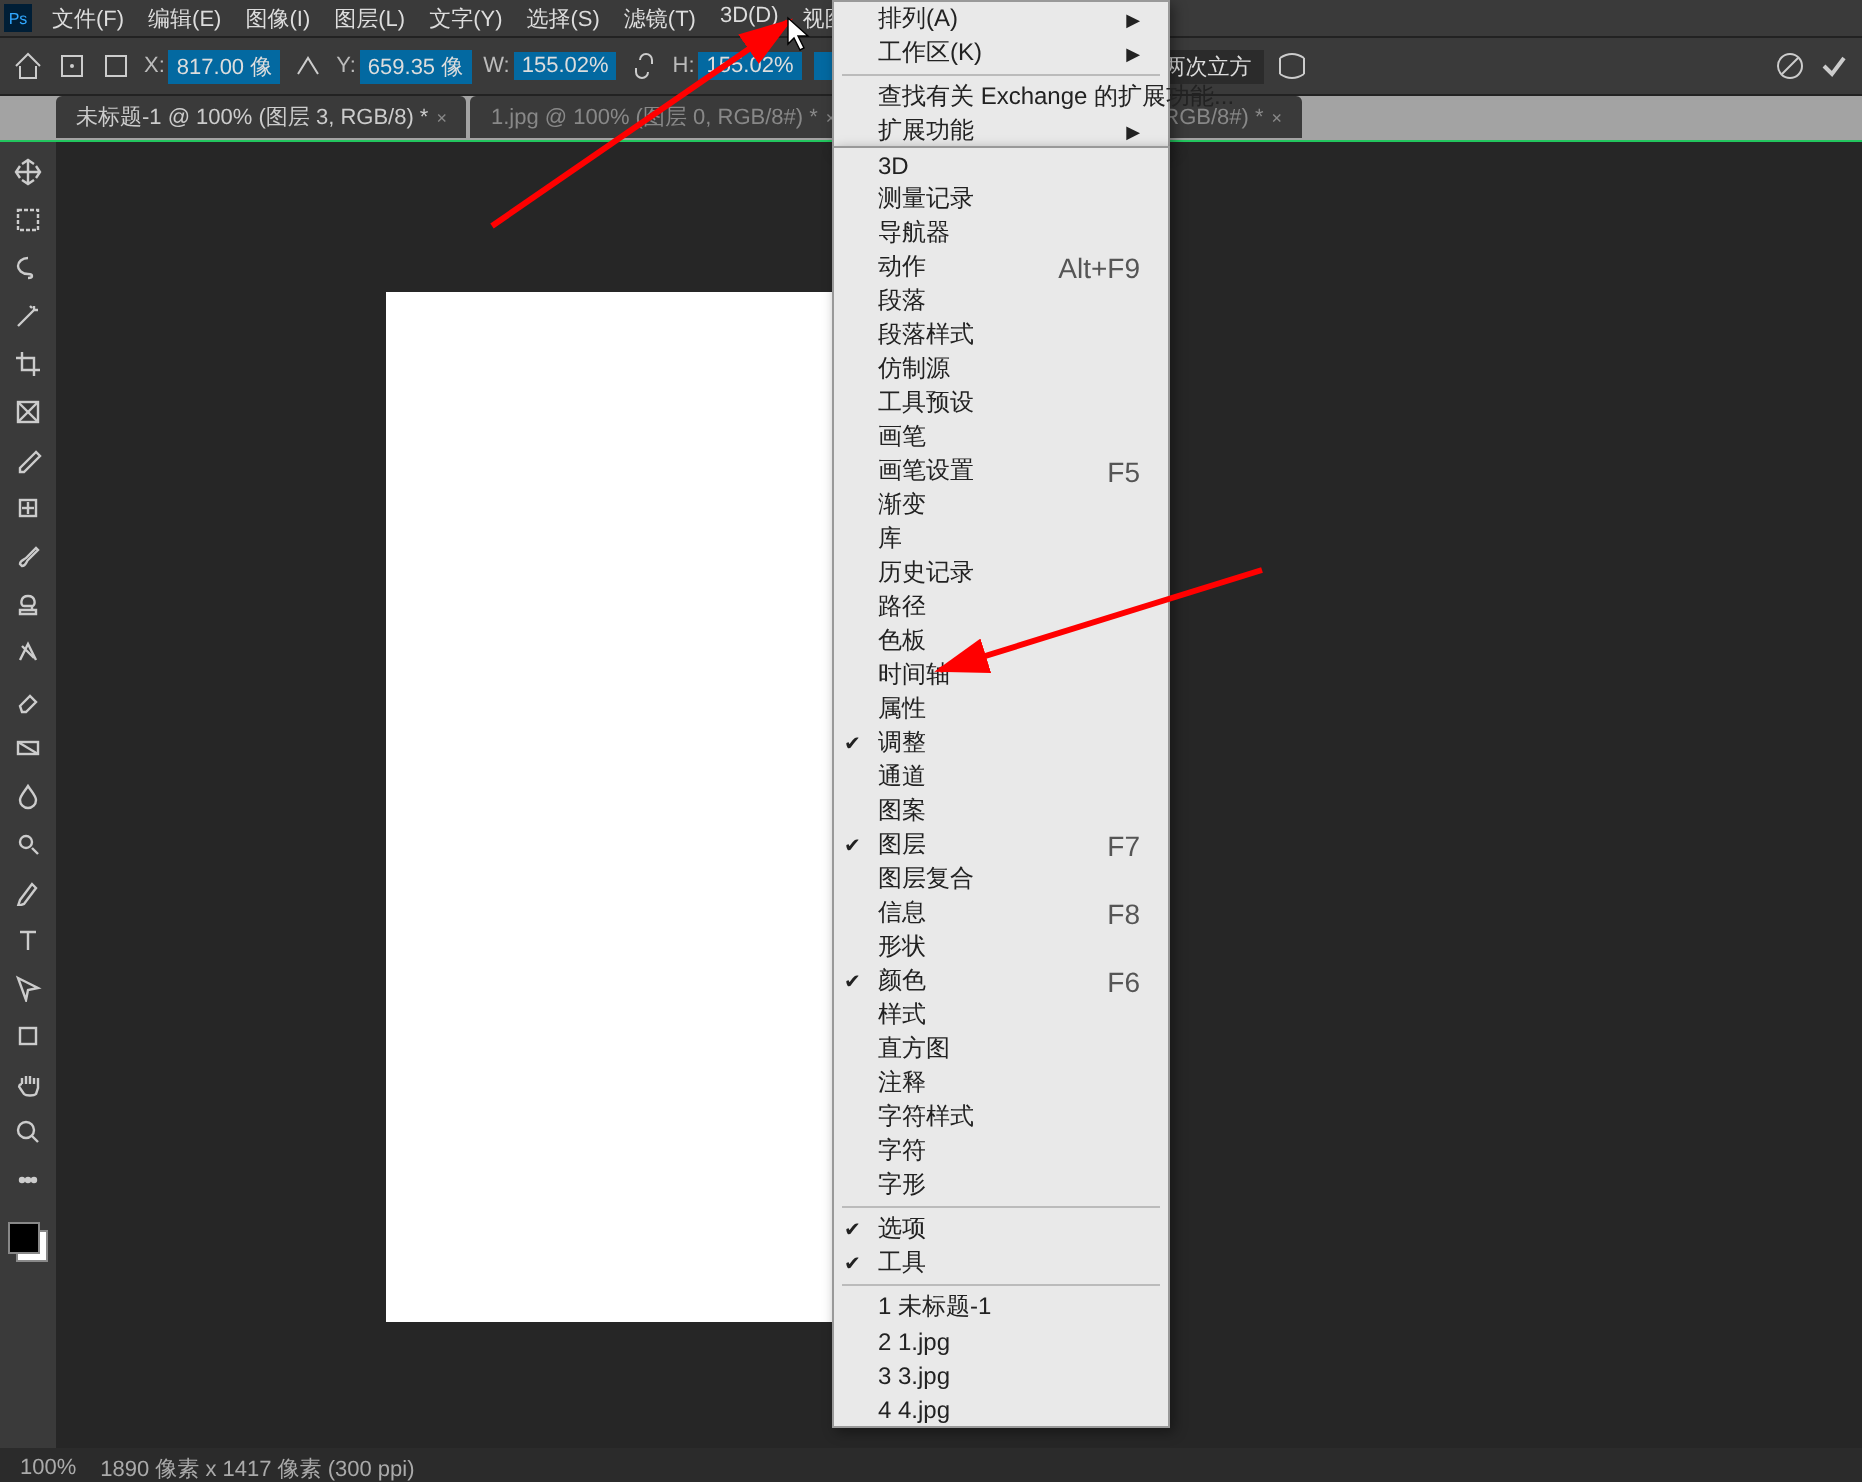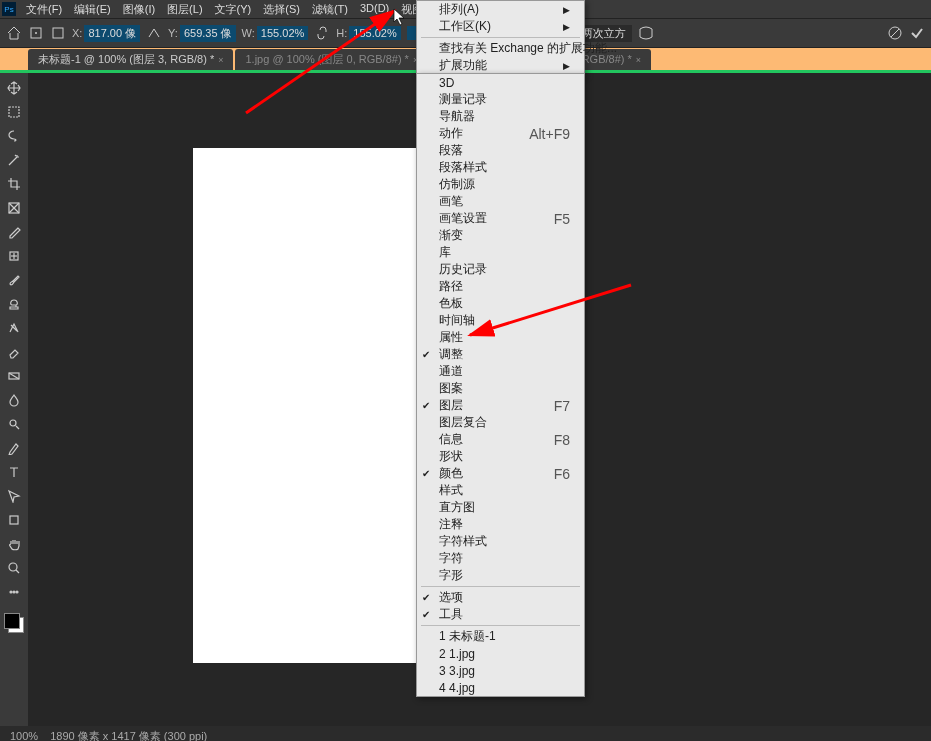--- a/index.html
+++ b/index.html
@@ -3,24 +3,24 @@
 <meta charset="utf-8">
 <style>
   html,body{margin:0;padding:0;width:931px;height:741px;background:#1a1a1a;font-family:"Microsoft YaHei",Arial,sans-serif;font-size:11px;color:#ccc;overflow:hidden;user-select:none}
   .menubar{height:18px;background:#3a3a3a;display:flex;align-items:center;padding:0 2px;border-bottom:1px solid #222}
   .menubar .logo{width:14px;height:14px;background:#001e36;color:#31a8ff;font-size:8px;font-weight:normal;display:flex;align-items:center;justify-content:center;margin-right:4px}
   .menubar .mi{padding:2px 6px;color:#ddd;cursor:default}
   .menubar .mi.active{background:#5a5a5a}
   .optbar{height:28px;background:#3a3a3a;display:flex;align-items:center;padding:0 6px;gap:6px;border-bottom:1px solid #222;font-size:11px;color:#bbb}
   .optbar .ico{width:16px;height:16px;display:flex;align-items:center;justify-content:center}
   .optbar .field{display:flex;align-items:center;gap:2px}
-  .optbar .val{background:#0c4a6e;padding:1px 4px;min-width:38px;text-align:right;color:#ddd}
+  .optbar .val{background:#0369a1;padding:1px 4px;min-width:38px;text-align:right;color:#ddd}
   .optbar .dd{background:#2b2b2b;padding:1px 6px;color:#ddd}
   .optbar .spacer{flex:1}
-  .tabbar{height:22px;background:#fdba74;display:flex;align-items:flex-end;padding-left:28px;gap:2px;border-bottom:3px solid #22c55e}
+  .tabbar{height:22px;background:#a3a3a3;display:flex;align-items:flex-start;padding-left:28px;gap:2px;border-bottom:1px solid #22c55e}
   .tabbar .tab{padding:3px 10px;background:#3a3a3a;color:#ccc;font-size:11px;border-top-left-radius:3px;border-top-right-radius:3px;display:flex;align-items:center;gap:4px}
   .tabbar .tab.dim{color:#888}
   .tabbar .tab .x{font-size:9px;color:#888}
   .workarea{position:relative;display:flex;height:calc(741px - 18px - 28px - 22px - 20px)}
   .toolbar{width:28px;background:#3a3a3a;display:flex;flex-direction:column;align-items:center;padding-top:4px;gap:2px}
   .toolbar .tool{width:22px;height:22px;display:flex;align-items:center;justify-content:center;color:#ccc;font-size:13px;cursor:default}
   .toolbar .tool svg{width:14px;height:14px;stroke:#ccc;fill:none;stroke-width:1.2}
   .toolbar .swatch{margin-top:8px;width:20px;height:20px;position:relative}
   .toolbar .swatch .fg{position:absolute;width:14px;height:14px;background:#000;border:1px solid #888;left:0;top:0}
   .toolbar .swatch .bg{position:absolute;width:14px;height:14px;background:#fff;border:1px solid #888;right:0;bottom:0}
@@ -325,20 +325,23 @@
     <div class="row">
       <span>段落</span>
     </div>
     <div class="row">
       <span>段落样式</span>
     </div>
     <div class="row">
       <span>仿制源</span>
     </div>
     <div class="row">
+      <span>工具预设</span>
+    </div>
+    <div class="row">
       <span>画笔</span>
     </div>
     <div class="row">
       <span>画笔设置</span>
       <span class="sc">F5</span>
     </div>
     <div class="row">
       <span>渐变</span>
     </div>
     <div class="row">

